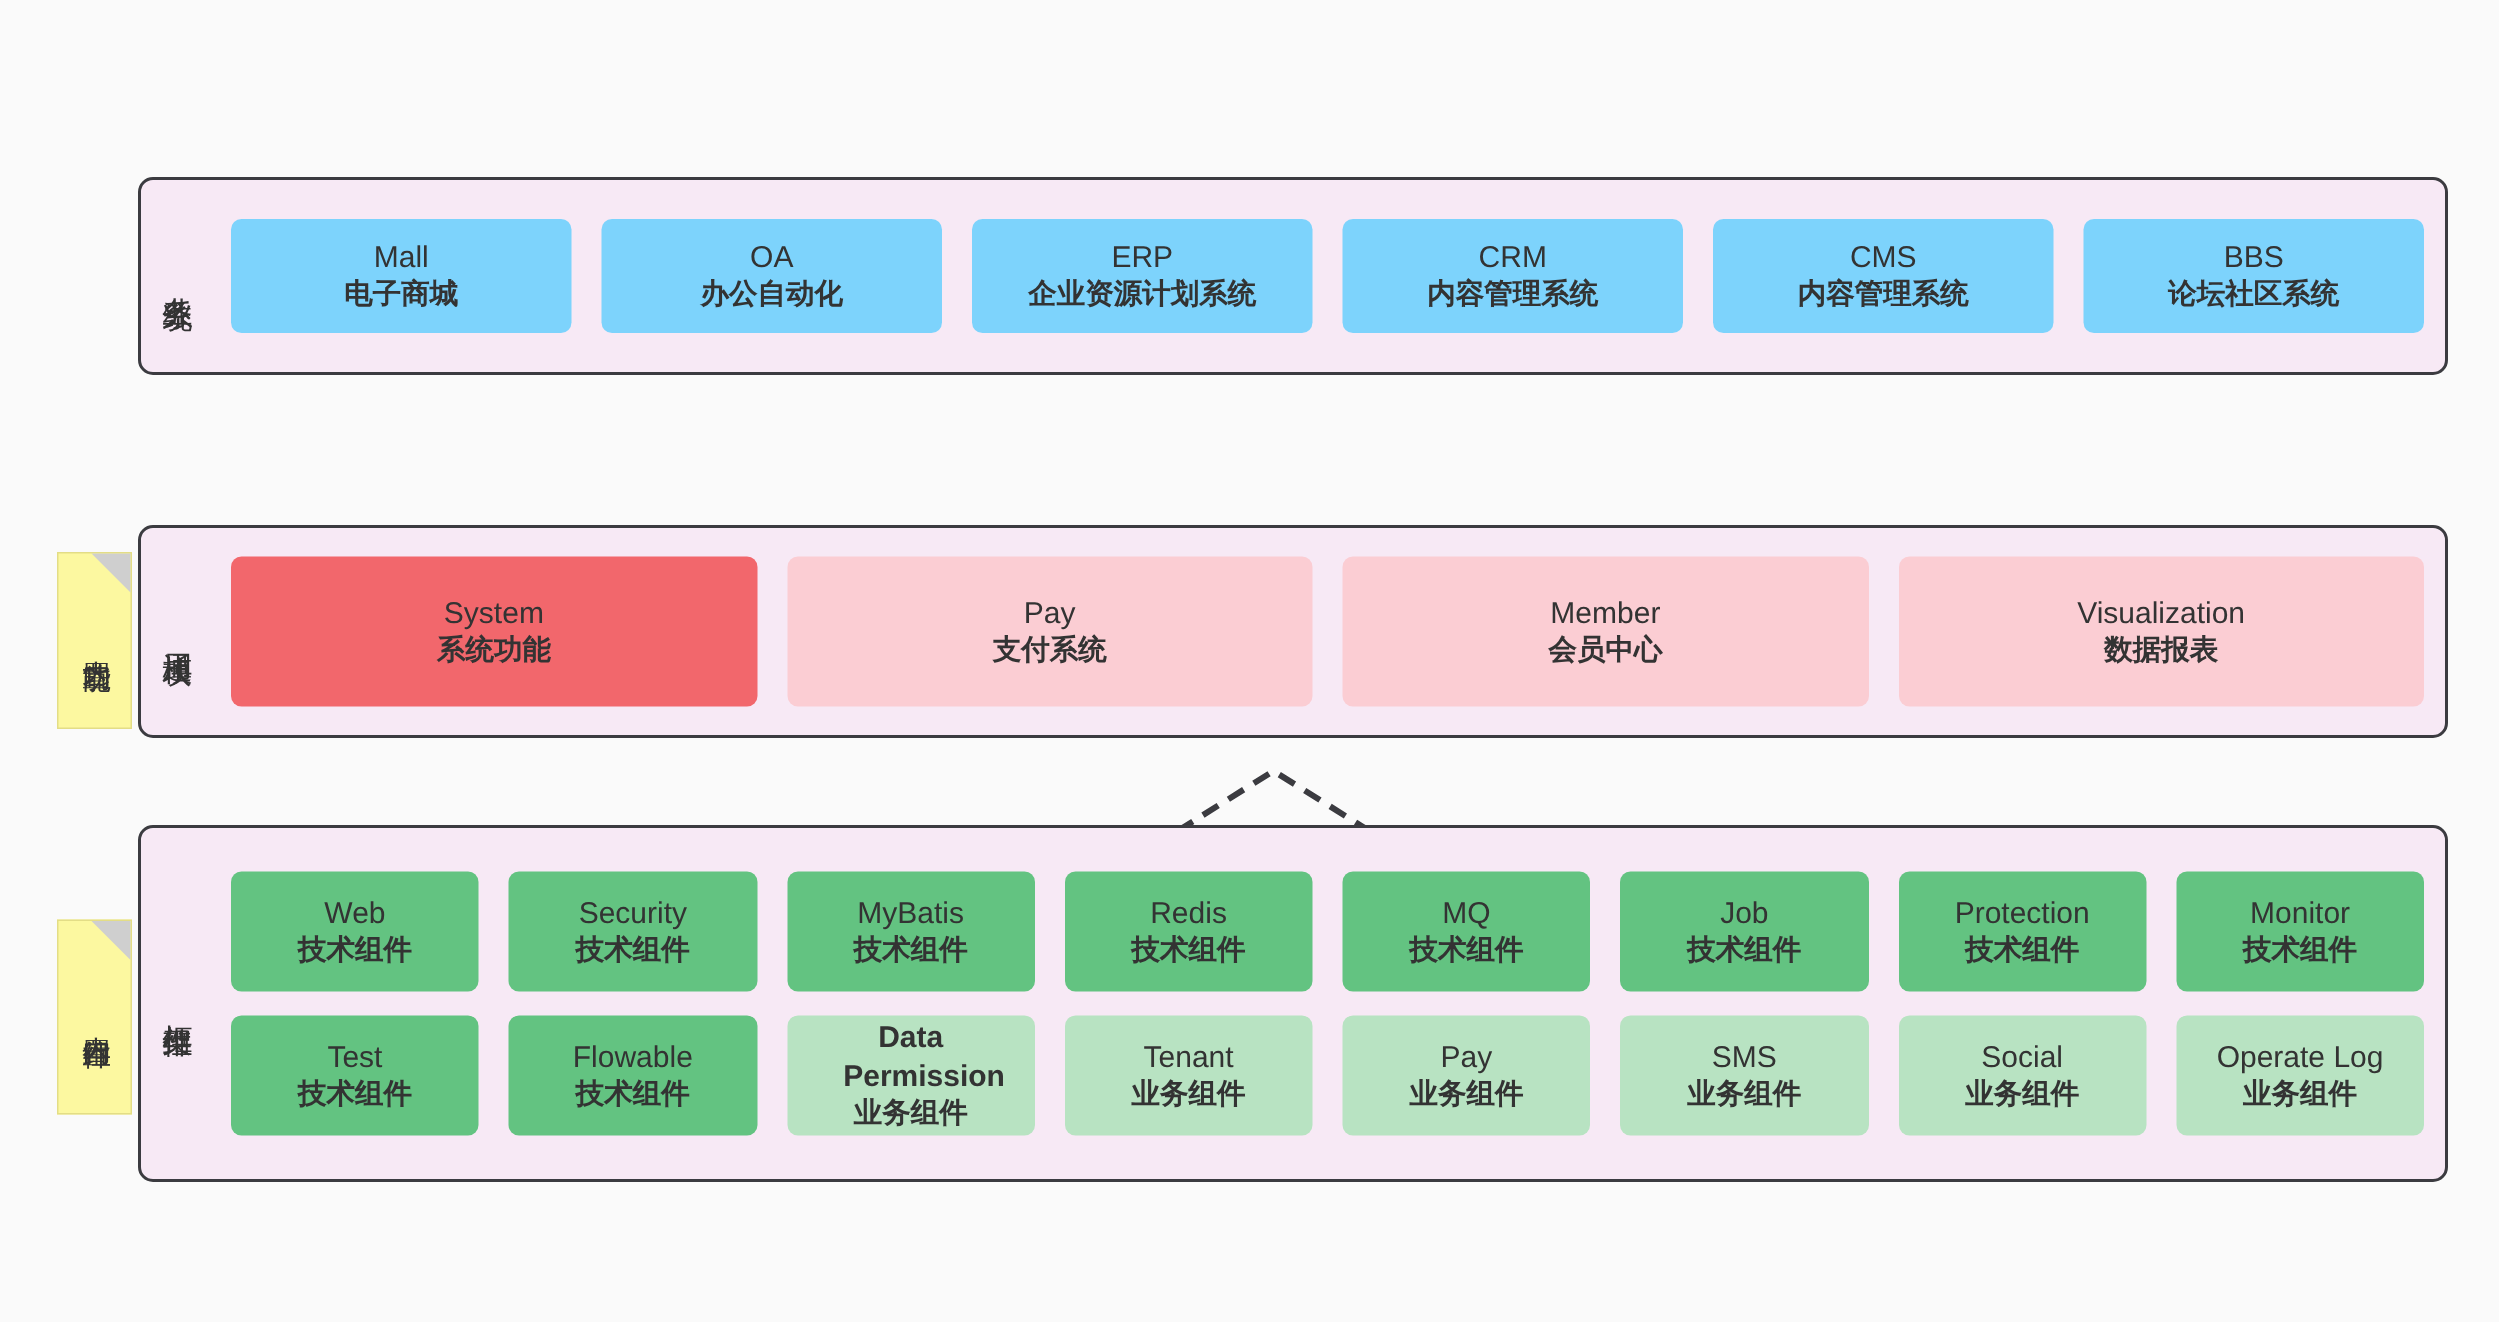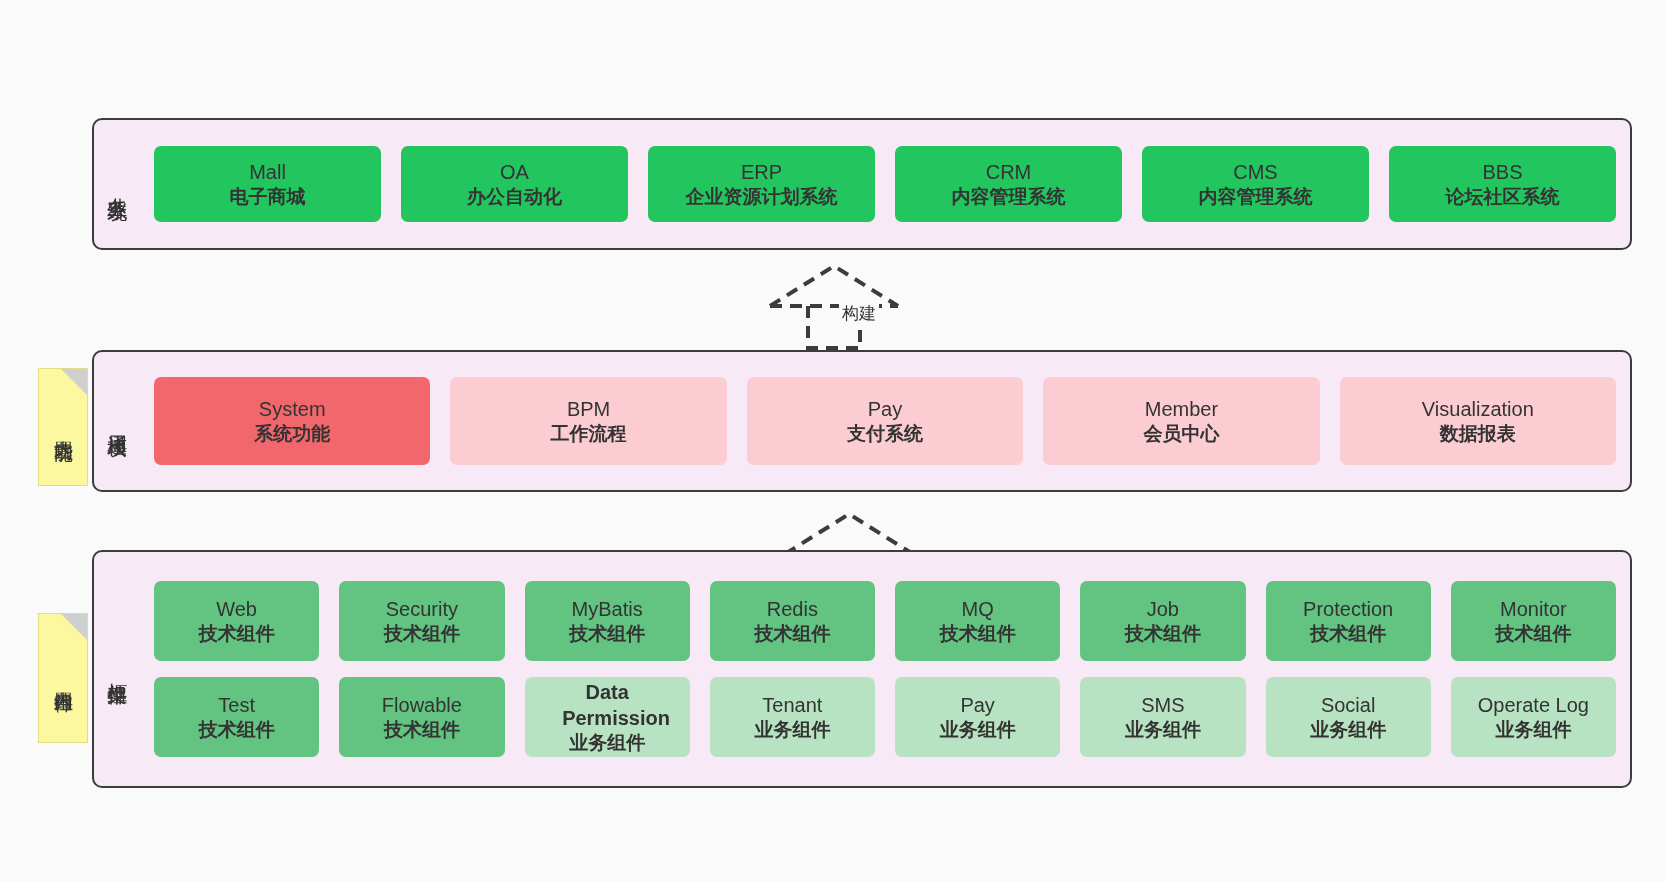--- a/index.html
+++ b/index.html
@@ -80,24 +80,24 @@
     font-size: 20px;
     color: #333333;
   }
   .card .cn {
     font-size: 19px;
     color: #333333;
     font-weight: bold;
   }
 
   .h-biz  { height: 76px; }
-  .h-mod  { height: 88px; text-align: right; }
+  .h-mod  { height: 100px; text-align: right; }
   .h-fw   { height: 80px; }
 
-  .c-blue        { background: #22c55e; }
+  .c-blue        { background: #7dd3fc; }
   .c-red         { background: #f2676c; }
   .c-pink        { background: #fbcdd3; }
   .c-green       { background: #63c381; }
   .c-lightgreen  { background: #b8e3c2; }
 
   
   .sticky {
     position: absolute;
     background: #fcf8a0;
     border: 1px solid #e3dd86;
@@ -176,46 +176,34 @@
         </div>
         <div class="card c-blue h-biz">
           <span class="en">BBS</span>
           <span class="cn">论坛社区系统</span>
         </div>
 
       </div>
     </div>
   </div>
 
-  <div class="arrow" style="left:760px; top:258px;">
-    <svg width="170" height="100" viewBox="0 0 170 100">
-      <polyline points="10,48 74,8 138,48" fill="none" stroke="#3b3b40" stroke-width="4" stroke-dasharray="12 8" stroke-linecap="butt"></polyline>
-      <polyline points="10,48 138,48" fill="none" stroke="#3b3b40" stroke-width="4" stroke-dasharray="12 8"></polyline>
-      <polyline points="48,48 48,90 100,90 100,48" fill="none" stroke="#3b3b40" stroke-width="4" stroke-dasharray="12 8"></polyline>
-    </svg>
-    <span class="arrow-label">构建</span>
-  </div>
 
   <div class="sticky" style="left:38px; top:368px; width:50px; height:118px;">
     <span class="fold"></span>
     <span>内置功能</span>
   </div>
 
   <div class="section" style="left:92px; top:350px; width:1540px; height:142px;">
     <div class="section-label">通用模块</div>
     <div class="section-body">
       <div class="row">
 
         <div class="card c-red h-mod">
           <span class="en">System</span>
           <span class="cn">系统功能</span>
-        </div>
-        <div class="card c-pink h-mod">
-          <span class="en">BPM</span>
-          <span class="cn">工作流程</span>
         </div>
         <div class="card c-pink h-mod">
           <span class="en">Pay</span>
           <span class="cn">支付系统</span>
         </div>
         <div class="card c-pink h-mod">
           <span class="en">Member</span>
           <span class="cn">会员中心</span>
         </div>
         <div class="card c-pink h-mod">

